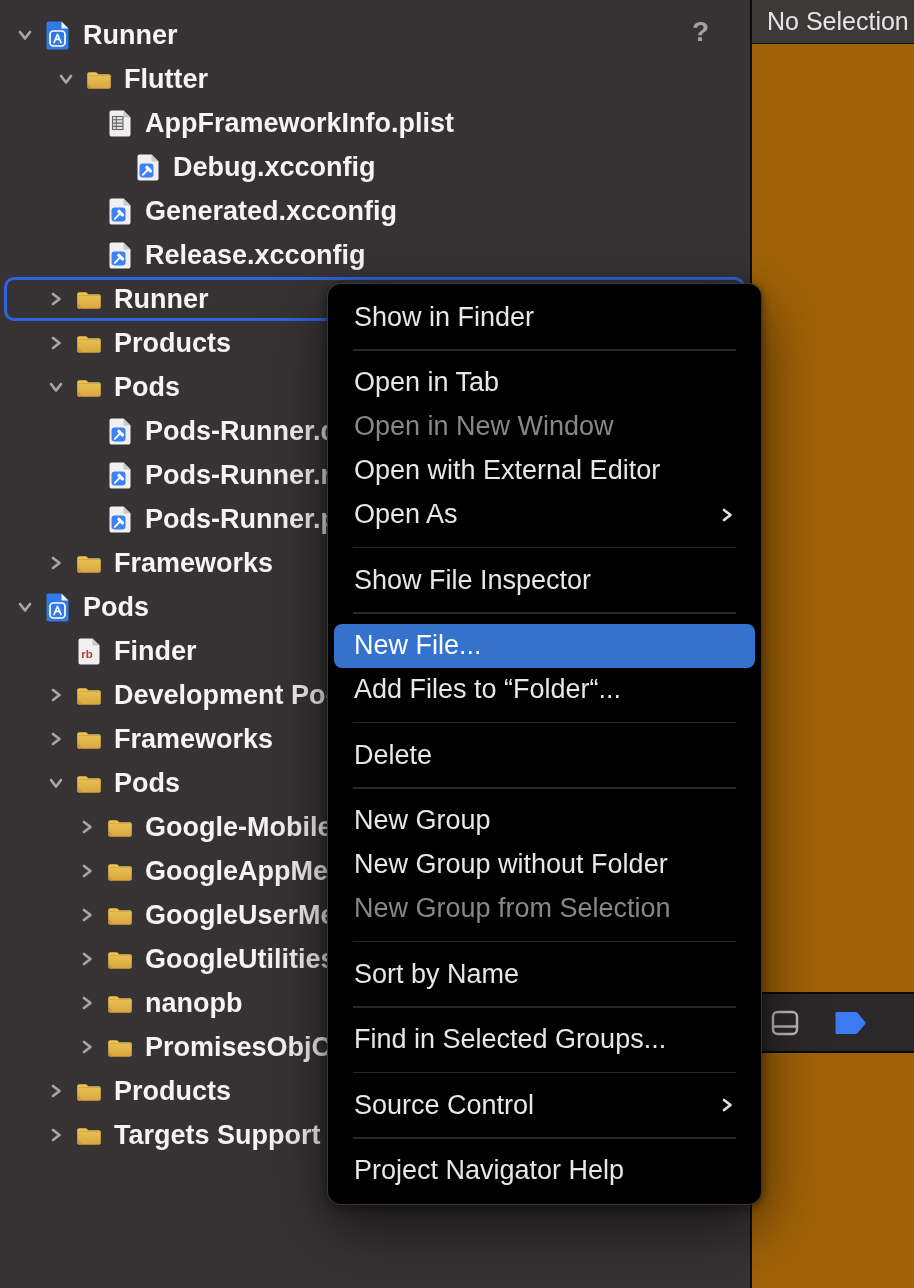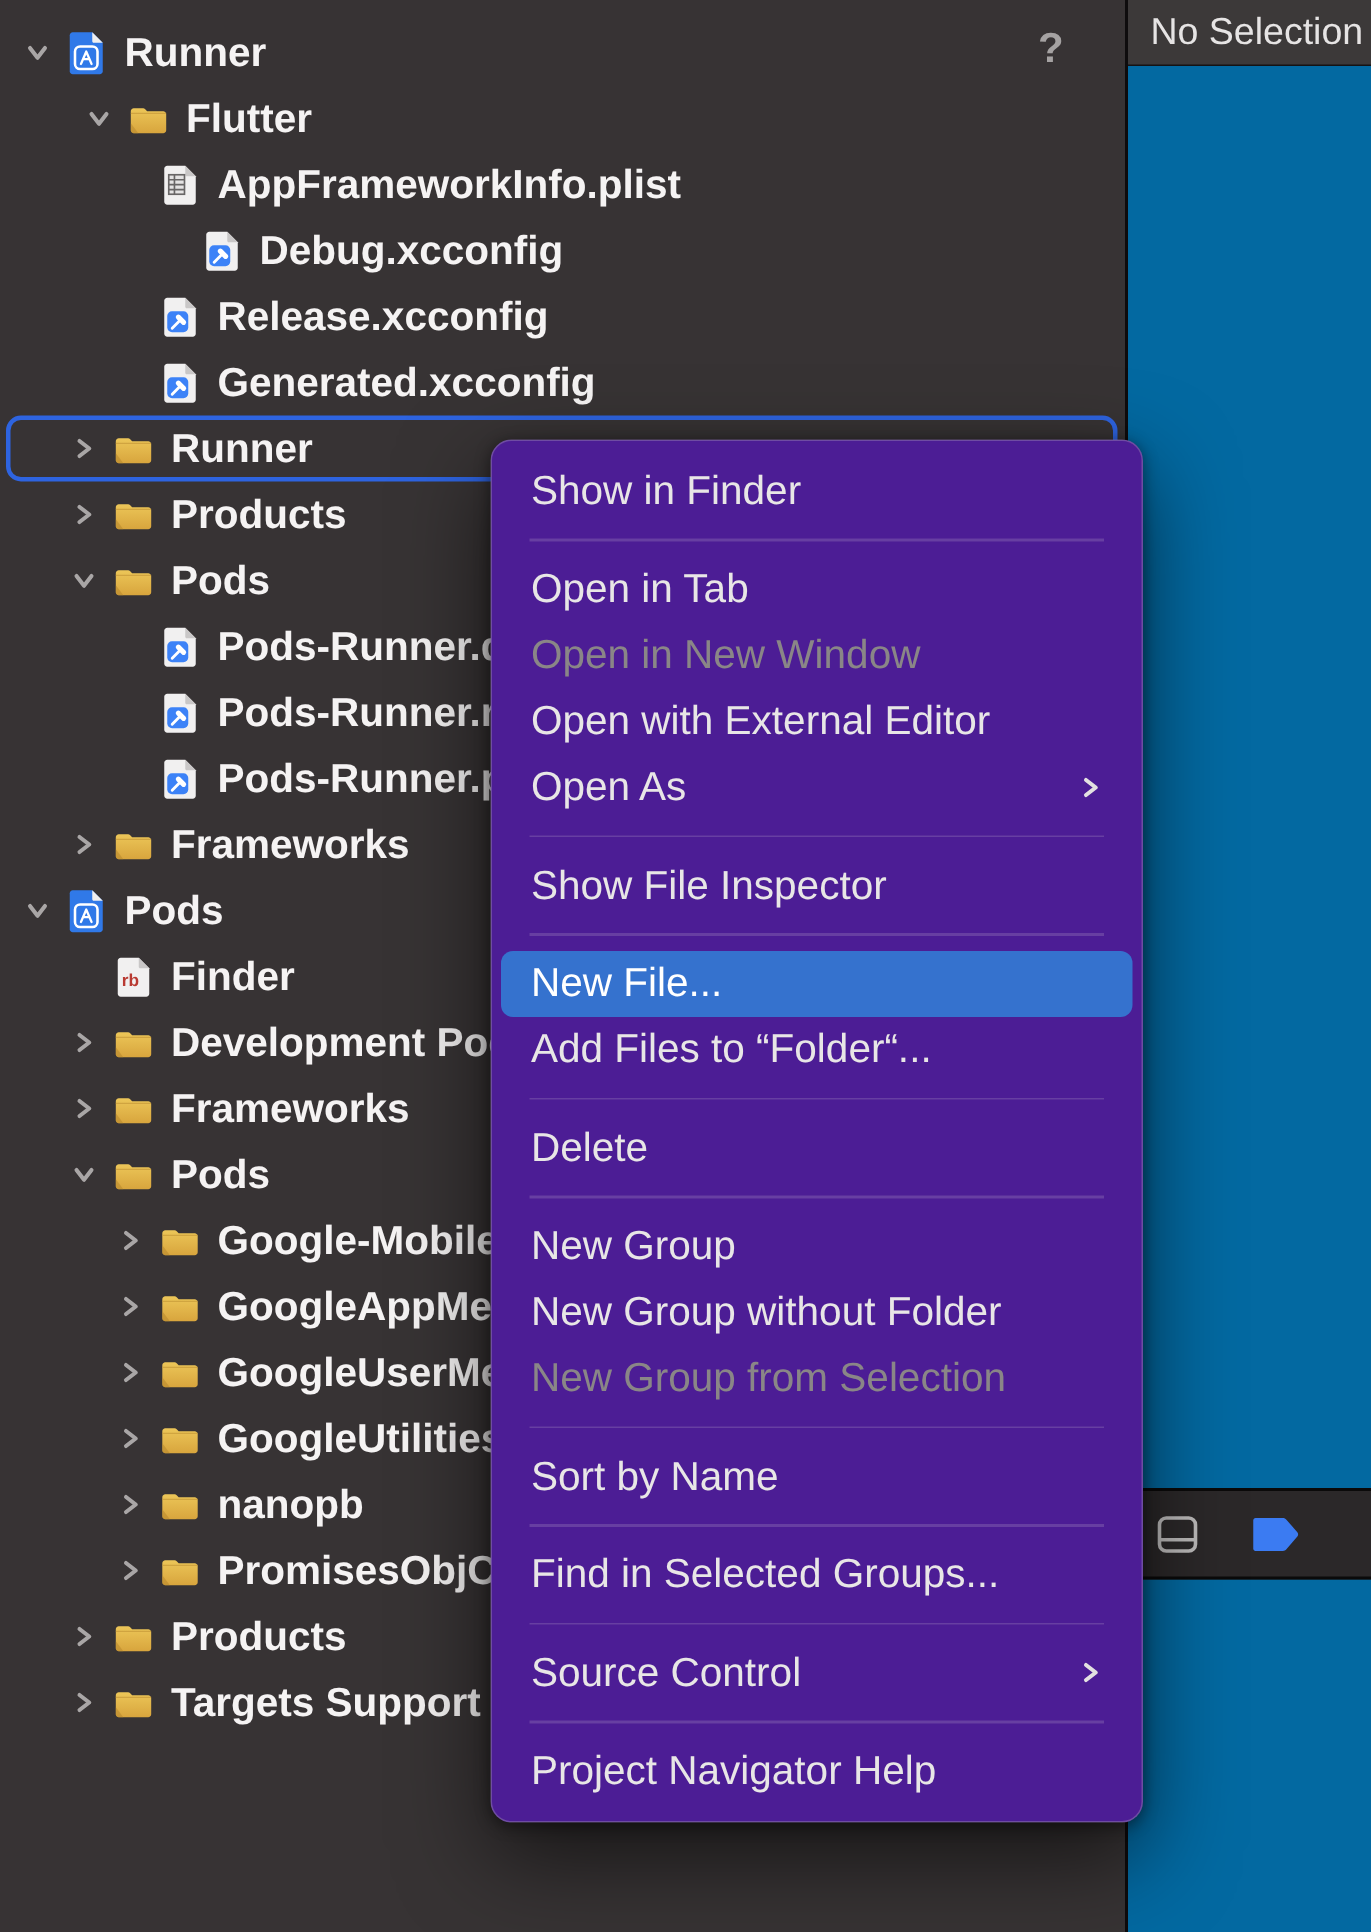--- a/index.html
+++ b/index.html
@@ -20,33 +20,33 @@
   .chev.none svg{visibility:hidden;}
   .chev.down svg{transform:rotate(90deg);}
   .ticon{flex:0 0 27px;width:27px;height:32px;margin-right:12px;display:flex;
          align-items:center;justify-content:center;}
   .focus-ring{position:absolute;left:4px;top:277px;width:741px;height:44px;
         border:3px solid #2e64e0;border-radius:10px;box-sizing:border-box;pointer-events:none;}
   .help-q{position:absolute;left:692px;top:16px;font-size:28px;font-weight:600;color:#a5a2a2;}
 
   
   .inspector{position:absolute;left:750px;top:0;width:164px;height:1288px;
-        background:#0369a1;border-left:2px solid #0e0c0d;box-sizing:border-box;}
+        background:#a16207;border-left:2px solid #0e0c0d;box-sizing:border-box;}
   .insp-header{height:43px;background:#3c3939;border-bottom:1px solid #151314;
         display:flex;align-items:center;padding-left:15px;color:#e6e4e4;
         font-size:25px;font-weight:500;}
   .insp-strip{position:absolute;left:0;right:0;top:992px;height:61px;background:#2b2829;
         border-top:2px solid #0b0a0a;border-bottom:2px solid #0b0a0a;box-sizing:border-box;}
   .strip-icon{position:absolute;top:50%;transform:translateY(-50%);display:flex;}
   .strip-icon.layout{left:19px;}
   .strip-icon.flag{left:82px;}
 
   
-  .context-menu{position:absolute;left:327px;top:293px;width:435px;box-sizing:border-box;
-        background:#4c1d95;border:1.5px solid rgba(205,200,200,0.28);border-radius:14px;
+  .context-menu{position:absolute;left:327px;top:283px;width:435px;box-sizing:border-box;
+        background:#000000;border:1.5px solid rgba(205,200,200,0.28);border-radius:14px;
         padding:11px 0;
         box-shadow:0 2px 10px rgba(0,0,0,0.45), 0 22px 60px rgba(0,0,0,0.6);}
   .mi{height:44px;display:flex;align-items:center;padding:0 26px;color:#e8e6e6;
         font-size:27px;font-weight:400;white-space:nowrap;}
   .mi .lbl{flex:1;}
   .mi .sub{flex:0 0 auto;color:#e3e1e1;display:flex;align-items:center;}
   .mi.disabled{color:#8a8687;}
   .mi.highlight{background:#3572ce;margin:0 6px;padding:0 20px;border-radius:8px;color:#ffffff;}
   .msep{height:1.5px;background:rgba(235,230,230,0.17);margin:10px 25px;}
 </style>
@@ -135,38 +135,38 @@
         </span>
         <span class="ticon">
           <svg width="24" height="29" viewBox="0 0 24 29">
             <path d="M1.5 3.5 C1.5 2.4 2.4 1.5 3.5 1.5 L15.5 1.5 L22.5 8.5 L22.5 25.5 C22.5 26.6 21.6 27.5 20.5 27.5 L3.5 27.5 C2.4 27.5 1.5 26.6 1.5 25.5 Z" fill="#f1f0f0"></path>
             <path d="M15.5 1.5 L22.5 8.5 L16.5 8.5 C15.9 8.5 15.5 8.1 15.5 7.5 Z" fill="#c9c7c7"></path>
             <rect x="3.5" y="10.5" width="14" height="14" rx="3.2" fill="#3c82f7"></rect>
             <path d="M6.8 21.8 L11.4 17.2" stroke="#ffffff" stroke-width="1.9" stroke-linecap="round"></path>
             <path d="M10.9 14.4 L14.4 17.9" stroke="#ffffff" stroke-width="3.4" stroke-linecap="round"></path>
           </svg>
         </span>
-        <span>Release.xcconfig</span>
+        <span>Generated.xcconfig</span>
       </div>
       <div class="row" style="padding-left: 78px;">
         <span class="chev none">
           <svg width="16" height="16" viewBox="0 0 16 16" fill="none" stroke="currentColor" stroke-width="2.7" stroke-linecap="round" stroke-linejoin="round">
             <path d="M5 3 L11.5 8 L5 13"></path>
           </svg>
         </span>
         <span class="ticon">
           <svg width="24" height="29" viewBox="0 0 24 29">
             <path d="M1.5 3.5 C1.5 2.4 2.4 1.5 3.5 1.5 L15.5 1.5 L22.5 8.5 L22.5 25.5 C22.5 26.6 21.6 27.5 20.5 27.5 L3.5 27.5 C2.4 27.5 1.5 26.6 1.5 25.5 Z" fill="#f1f0f0"></path>
             <path d="M15.5 1.5 L22.5 8.5 L16.5 8.5 C15.9 8.5 15.5 8.1 15.5 7.5 Z" fill="#c9c7c7"></path>
             <rect x="3.5" y="10.5" width="14" height="14" rx="3.2" fill="#3c82f7"></rect>
             <path d="M6.8 21.8 L11.4 17.2" stroke="#ffffff" stroke-width="1.9" stroke-linecap="round"></path>
             <path d="M10.9 14.4 L14.4 17.9" stroke="#ffffff" stroke-width="3.4" stroke-linecap="round"></path>
           </svg>
         </span>
-        <span>Generated.xcconfig</span>
+        <span>Release.xcconfig</span>
       </div>
       <div class="row" style="padding-left: 47px;">
         <span class="chev right">
           <svg width="16" height="16" viewBox="0 0 16 16" fill="none" stroke="currentColor" stroke-width="2.7" stroke-linecap="round" stroke-linejoin="round">
             <path d="M5 3 L11.5 8 L5 13"></path>
           </svg>
         </span>
         <span class="ticon">
           <svg width="26" height="21" viewBox="0 0 26 21">
             <defs>

